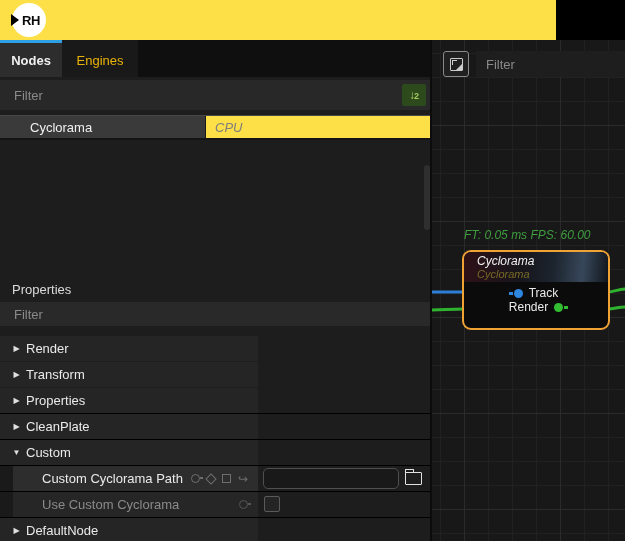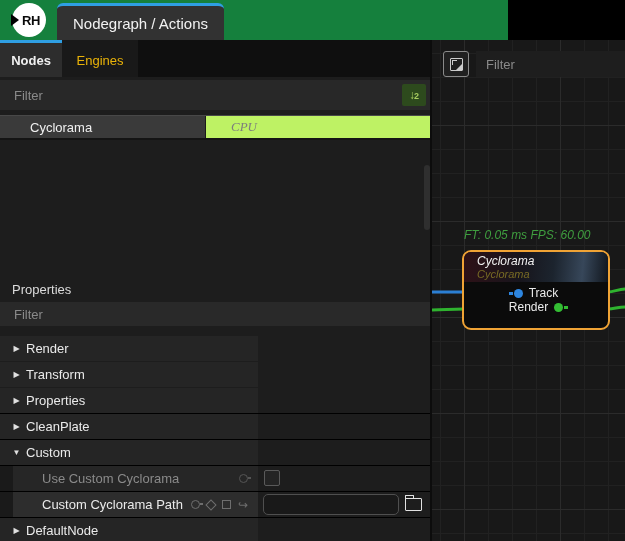--- a/index.html
+++ b/index.html
@@ -1,21 +1,21 @@
 <!DOCTYPE html>
 <html><head>
 <meta charset="utf-8">
 <style>
   * { margin:0; padding:0; box-sizing:border-box; }
   html,body { width:625px; height:541px; overflow:hidden; background:#000;
     font-family:"Liberation Sans", sans-serif; }
   .root { position:relative; width:625px; height:541px; background:#000; }
 
   
-  .topbar { position:absolute; left:0; top:0; width:508px; height:40px; background:#15803d; }
+  .topbar { position:absolute; left:0; top:0; width:556px; height:40px; background:#fde047; }
   .logo { position:absolute; left:12px; top:3px; width:34px; height:34px; background:#fff;
     border-radius:50%; display:flex; align-items:center; justify-content:center; }
   .logo-rh { color:#0a0a0a; font-weight:bold; font-size:13px; letter-spacing:-0.5px; margin-left:4px; }
   .logo-notch { position:absolute; left:-1px; top:50%; transform:translateY(-50%);
     width:0; height:0; border-top:6px solid transparent; border-bottom:6px solid transparent;
     border-left:8px solid #000; }
   .main-tab { position:absolute; left:57px; top:3px; width:167px; height:37px; background:#323232;
     border-top:3px solid #2f9fe3; border-radius:6px 6px 0 0; color:#f2f2f2; font-size:15px;
     display:flex; align-items:center; justify-content:center; }
 
@@ -31,22 +31,22 @@
     outline:none; color:#d8d8d8; font-size:13px; padding-left:14px; font-family:inherit; }
   .filter-row input::placeholder, .props-filter input::placeholder { color:#8a8a8a; }
   .sort-btn { position:absolute; right:4px; top:4px; width:24px; height:22px; border-radius:2px;
     display:flex; align-items:center; justify-content:center; font-weight:bold; line-height:1; }
   .sort-arrow { font-size:12px; } .sort-num { font-size:9px; margin-left:-1px; margin-top:2px; }
 
   .node-row { position:absolute; left:0; top:75px; width:430px; height:25px; display:flex;
     border-top:1px solid #484848; border-bottom:2px solid #141414; }
   .node-name-cell { width:205px; background:#3a3a3a; color:#f0f0f0; font-size:13px;
     display:flex; align-items:center; padding-left:30px; }
-  .node-engine-cell { flex:1; background:#bef264; color:#7d7d7d; font-size:13px; font-style:italic;
-    display:flex; align-items:center; padding-left:25px; border-left:1px solid #1a1a1a;font-family:Liberation Serif, serif; }
+  .node-engine-cell { flex:1; background:#fde047; color:#7d7d7d; font-size:13px; font-style:italic;
+    display:flex; align-items:center; padding-left:9px; border-left:1px solid #1a1a1a; }
 
   .list-scrollthumb { position:absolute; left:424px; top:125px; width:6px; height:65px;
     background:#2f2f2f; border-radius:3px; }
 
   .props-title { position:absolute; left:12px; top:242px; color:#dcdcdc; font-size:13px; }
   .props-filter { position:absolute; left:0; top:262px; width:430px; height:24px; background:#292929; }
 
   .tree { position:absolute; left:0; top:296px; width:430px; height:205px; }
   .trow { display:flex; height:25px; margin-bottom:1px; }
   .tname { width:258px; background:#252525; display:flex; align-items:center; }
@@ -122,23 +122,20 @@
 </head>
 <body>
 
 <div class="root">
 
   <div class="topbar">
     <div class="logo">
       <span class="logo-notch"></span>
       <span class="logo-rh">RH</span>
     </div>
-    <div class="main-tab">
-      <span>Nodegraph / Actions</span>
-    </div>
   </div>
 
   <div class="left-panel">
     <div class="panel-tabs">
       <div class="ptab active">
         <span>Nodes</span>
       </div>
       <div class="ptab inactive">
         <span>Engines</span>
       </div>
@@ -201,52 +198,52 @@
           </div>
         <div class="tval"></div>
       </div>
 
       <div class="trow">
         <div class="tname">
             <span class="tri">▼</span>
           <span class="tlabel">Custom</span>
           </div>
         <div class="tval"></div>
-      </div>
-
-      <div class="trow child c2 dim">
-        <div class="indent"></div>
-        <div class="tname">
-          <span class="tlabel">Use Custom Cyclorama</span>
-          <span class="type-icons">
-            <span class="ic-circle dim"></span>
-          </span>
-        </div>
-        <div class="tval">
-          <span class="checkbox"></span>
-        </div>
       </div>
 
       <div class="trow child c1">
         <div class="indent"></div>
         <div class="tname">
           <span class="tlabel">Custom Cyclorama Path</span>
           <span class="type-icons">
             <span class="ic-circle"></span>
             <span class="ic-diamond"></span>
             <span class="ic-square"></span>
             <span class="ic-arrow">↪</span>
           </span>
         </div>
         <div class="tval">
           <input class="path-input" type="text" value="" style="">
           <span class="folder-icon"></span>
         </div>
       </div>
 
+      <div class="trow child c2 dim">
+        <div class="indent"></div>
+        <div class="tname">
+          <span class="tlabel">Use Custom Cyclorama</span>
+          <span class="type-icons">
+            <span class="ic-circle dim"></span>
+          </span>
+        </div>
+        <div class="tval">
+          <span class="checkbox"></span>
+        </div>
+      </div>
+
       <div class="trow">
         <div class="tname">
             <span class="tri">▶</span>
           <span class="tlabel">DefaultNode</span>
           </div>
         <div class="tval"></div>
       </div>
 
     </div>
   </div>

